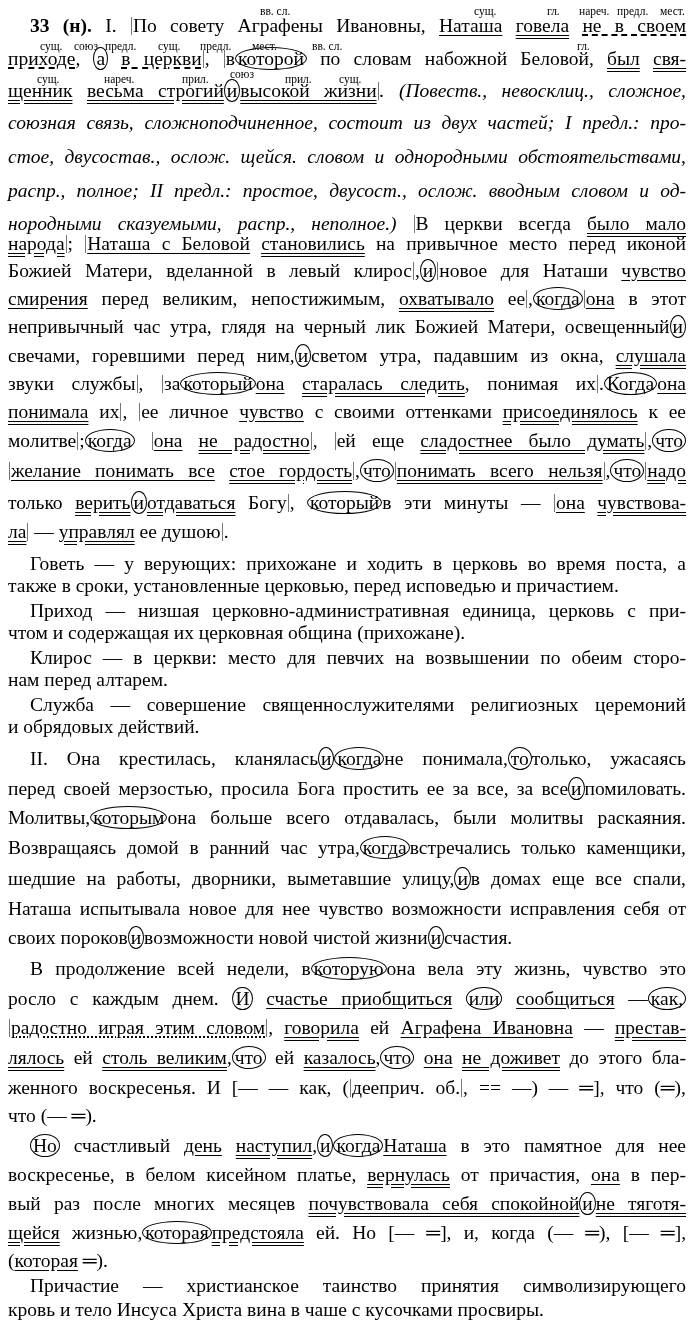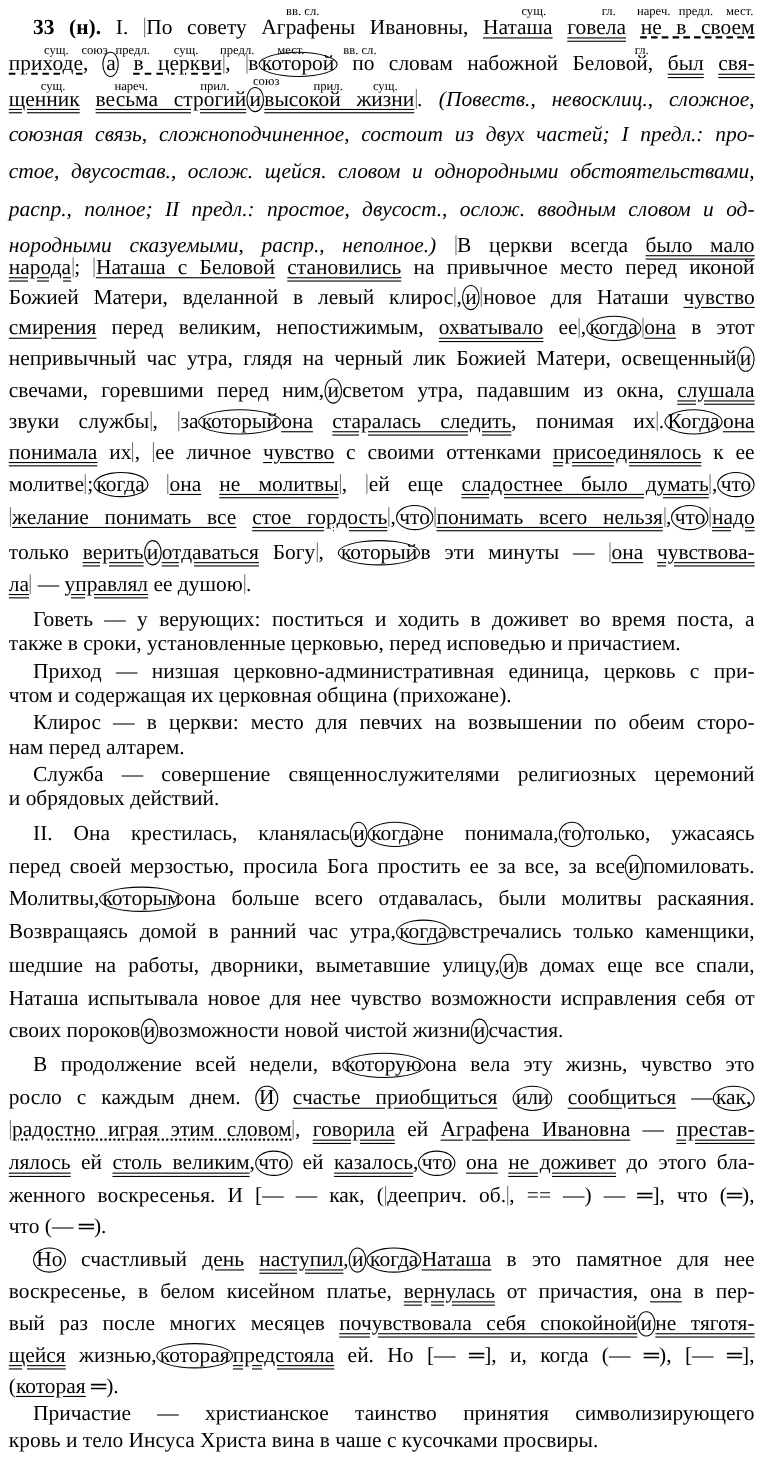--- a/index.html
+++ b/index.html
@@ -115,21 +115,21 @@
     <span>их</span><span class="bar"></span><span>,</span>
     <span class="bar"></span><span>ее личное</span>
     <span class="u1">чувство</span>
     <span>с своими оттенками</span>
     <span class="u2">присоединялось</span>
     <span>к ее</span>
   </div>
   <div class="line j" style="top:430px">
     <span>молитве</span><span class="bar"></span><span>;</span><span class="c">когда</span>
     <span class="bar"></span><span class="u1">она</span>
-    <span class="u2">не молитвы</span><span class="bar"></span><span>,</span>
+    <span class="u2">не радостно</span><span class="bar"></span><span>,</span>
     <span class="bar"></span><span>ей еще</span>
     <span class="u2">сладостнее было думать</span><span class="bar"></span><span>,</span><span class="c">что</span>
   </div>
   <div class="line j" style="top:460px">
     <span class="bar"></span><span class="u1">желание понимать все</span>
     <span class="u2">стое гордость</span><span class="bar"></span><span>,</span><span class="c">что</span><span class="bar"></span><span class="u2">понимать всего нельзя</span><span class="bar"></span><span>,</span><span class="c">что</span><span class="bar"></span><span class="u2">надо</span>
   </div>
   <div class="line j" style="top:492px">
     <span>только</span>
     <span class="u2">верить</span><span class="c">и</span><span class="u2">отдаваться</span>
@@ -138,21 +138,21 @@
     <span class="bar"></span><span class="u1">она</span>
     <span class="u2">чувствова-</span>
   </div>
   <div class="line" style="top:521px">
     <span class="u2">ла</span><span class="bar"></span>
     <span>—</span>
     <span class="u2">управлял</span>
     <span>ее душою</span><span class="bar"></span><span>.</span>
   </div>
 
-  <div class="line ind j" style="top:553px">Говеть — у верующих: поститься и ходить в доживет во время поста, а</div>
+  <div class="line ind j" style="top:553px">Говеть — у верующих: прихожане и ходить в церковь во время поста, а</div>
   <div class="line" style="top:575px">также в сроки, установленные церковью, перед исповедью и причастием.</div>
   <div class="line ind j" style="top:600px">Приход — низшая церковно-административная единица, церковь с при-</div>
   <div class="line" style="top:622px">чтом и содержащая их церковная община (прихожане).</div>
   <div class="line ind j" style="top:647px">Клирос — в церкви: место для певчих на возвышении по обеим сторо-</div>
   <div class="line" style="top:669px">нам перед алтарем.</div>
   <div class="line ind j" style="top:694px">Служба — совершение священнослужителями религиозных церемоний</div>
   <div class="line" style="top:716px">и обрядовых действий.</div>
 
   <div class="line ind j" style="top:748px">
     <span>II. Она крестилась, кланялась</span><span class="c">и</span><span class="c">когда</span><span>не понимала,</span><span class="c">то</span><span>только, ужасаясь</span>

